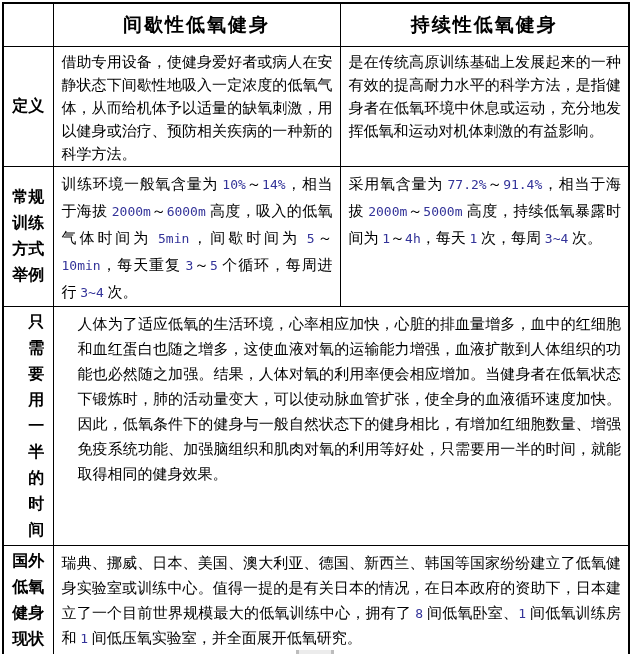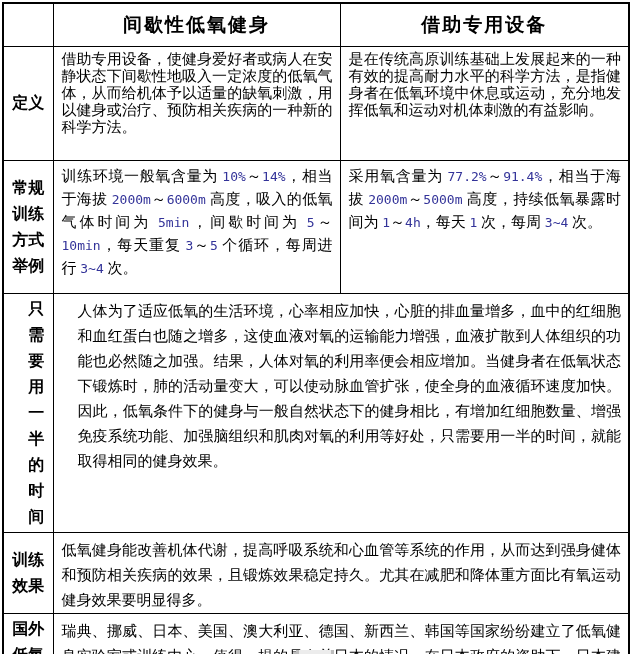--- a/index.html
+++ b/index.html
@@ -50,26 +50,26 @@
   .rowlabel {
     font-size: 16px;
     font-weight: bold;
     text-align: center;
     vertical-align: middle;
     line-height: 26px;
     padding: 2px 8px;
   }
   .cell {
     font-size: 15px;
-    line-height: 17px;
+    line-height: 23px;
     vertical-align: top;
     text-align: justify;
     padding: 4px 7px 0 8px;
   }
-  tr.r-example .cell { line-height: 22px; }
+  tr.r-example .cell { line-height: 27px; }
   tr.r-phys .cell, tr.r-effect .cell, tr.r-status .cell { line-height: 25px; padding-top: 5px; }
 
   .latin {
     color: var(--latin-color);
     font-family: "DejaVu Sans Mono", monospace;
     font-size: 13px;
   }
 
   .fragment {
     position: absolute;
@@ -89,44 +89,40 @@
     <colgroup>
         <col class="c1">
         <col class="c2">
         <col class="c3">
       </colgroup>
 
     <tbody>
         <tr class="r-header">
       <th class="colhead"></th>
       <th class="colhead">间歇性低氧健身</th>
-      <th class="colhead">借助专用设备</th>
+      <th class="colhead">持续性低氧健身</th>
     </tr>
 
     <tr class="r-def">
       <th class="rowlabel">定义</th>
       <td class="cell">借助专用设备，使健身爱好者或病人在安静状态下间歇性地吸入一定浓度的低氧气体，从而给机体予以适量的缺氧刺激，用以健身或治疗、预防相关疾病的一种新的科学方法。</td>
       <td class="cell">是在传统高原训练基础上发展起来的一种有效的提高耐力水平的科学方法，是指健身者在低氧环境中休息或运动，充分地发挥低氧和运动对机体刺激的有益影响。</td>
     </tr>
 
     <tr class="r-example">
       <th class="rowlabel">常规训练方式举例</th>
       <td class="cell">训练环境一般氧含量为 <span class="latin">10%</span>～<span class="latin">14%</span>，相当于海拔 <span class="latin">2000m</span>～<span class="latin">6000m</span> 高度，吸入的低氧气体时间为 <span class="latin">5min</span>，间歇时间为 <span class="latin">5</span>～<span class="latin">10min</span>，每天重复 <span class="latin">3</span>～<span class="latin">5</span> 个循环，每周进行 <span class="latin">3~4</span> 次。</td>
       <td class="cell">采用氧含量为 <span class="latin">77.2%</span>～<span class="latin">91.4%</span>，相当于海拔 <span class="latin">2000m</span>～<span class="latin">5000m</span> 高度，持续低氧暴露时间为 <span class="latin">1</span>～<span class="latin">4h</span>，每天 <span class="latin">1</span> 次，每周 <span class="latin">3~4</span> 次。</td>
     </tr>
 
     <tr class="r-phys">
       <th class="rowlabel">只需要用一半的时间</th>
       <td class="cell" colspan="2">人体为了适应低氧的生活环境，心率相应加快，心脏的排血量增多，血中的红细胞和血红蛋白也随之增多，这使血液对氧的运输能力增强，血液扩散到人体组织的功能也必然随之加强。结果，人体对氧的利用率便会相应增加。当健身者在低氧状态下锻炼时，肺的活动量变大，可以使动脉血管扩张，使全身的血液循环速度加快。因此，低氧条件下的健身与一般自然状态下的健身相比，有增加红细胞数量、增强免疫系统功能、加强脑组织和肌肉对氧的利用等好处，只需要用一半的时间，就能取得相同的健身效果。</td>
     </tr>
 
-    <tr class="r-effect">
-      <th class="rowlabel">训练效果</th>
-      <td class="cell" colspan="2">低氧健身能改善机体代谢，提高呼吸系统和心血管等系统的作用，从而达到强身健体和预防相关疾病的效果，且锻炼效果稳定持久。尤其在减肥和降体重方面比有氧运动健身效果要明显得多。</td>
-    </tr>
 
     <tr class="r-status">
       <th class="rowlabel">国外低氧健身现状</th>
       <td class="cell" colspan="2">瑞典、挪威、日本、美国、澳大利亚、德国、新西兰、韩国等国家纷纷建立了低氧健身实验室或训练中心。值得一提的是有关日本的情况，在日本政府的资助下，日本建立了一个目前世界规模最大的低氧训练中心，拥有了 <span class="latin">8</span> 间低氧卧室、<span class="latin">1</span> 间低氧训练房和 <span class="latin">1</span> 间低压氧实验室，并全面展开低氧研究。</td>
     </tr>
   </tbody>
     </table>
 
   <div class="fragment"></div>
 </div>

